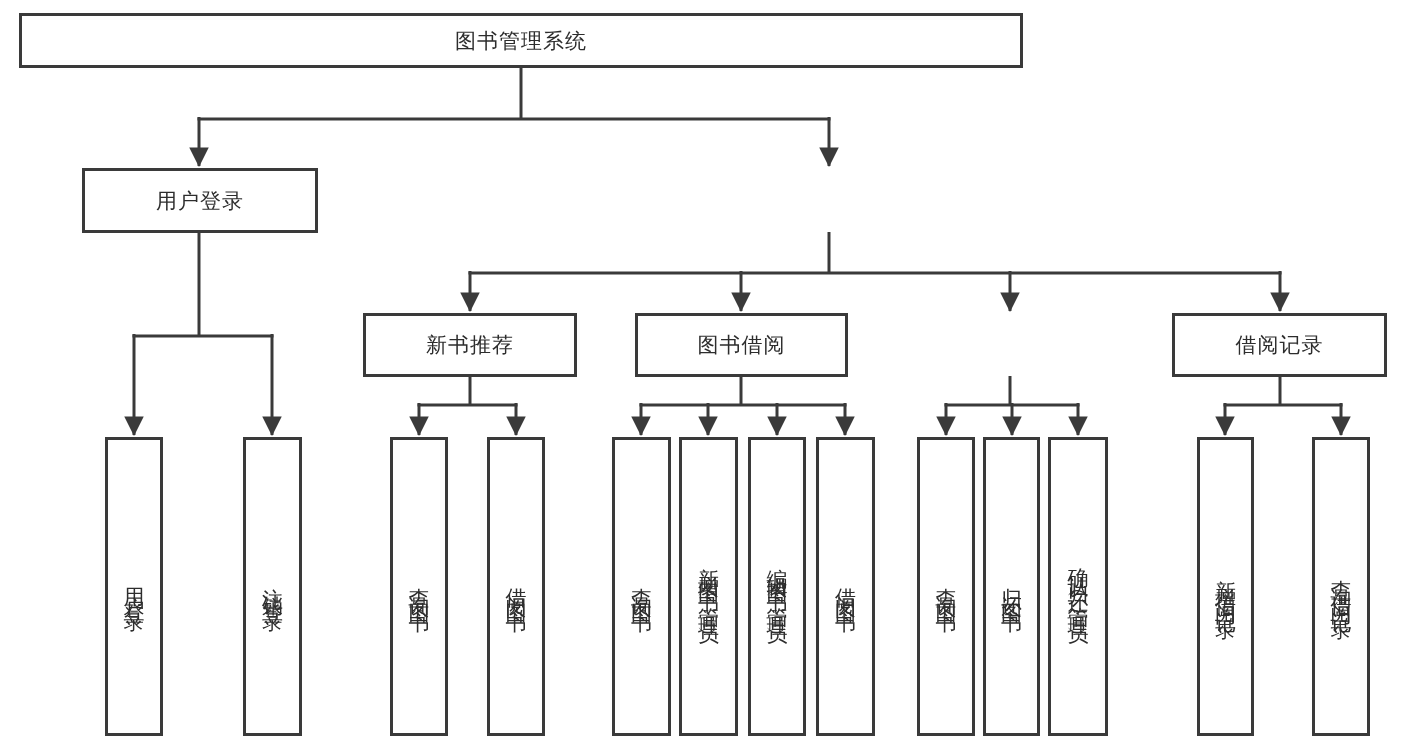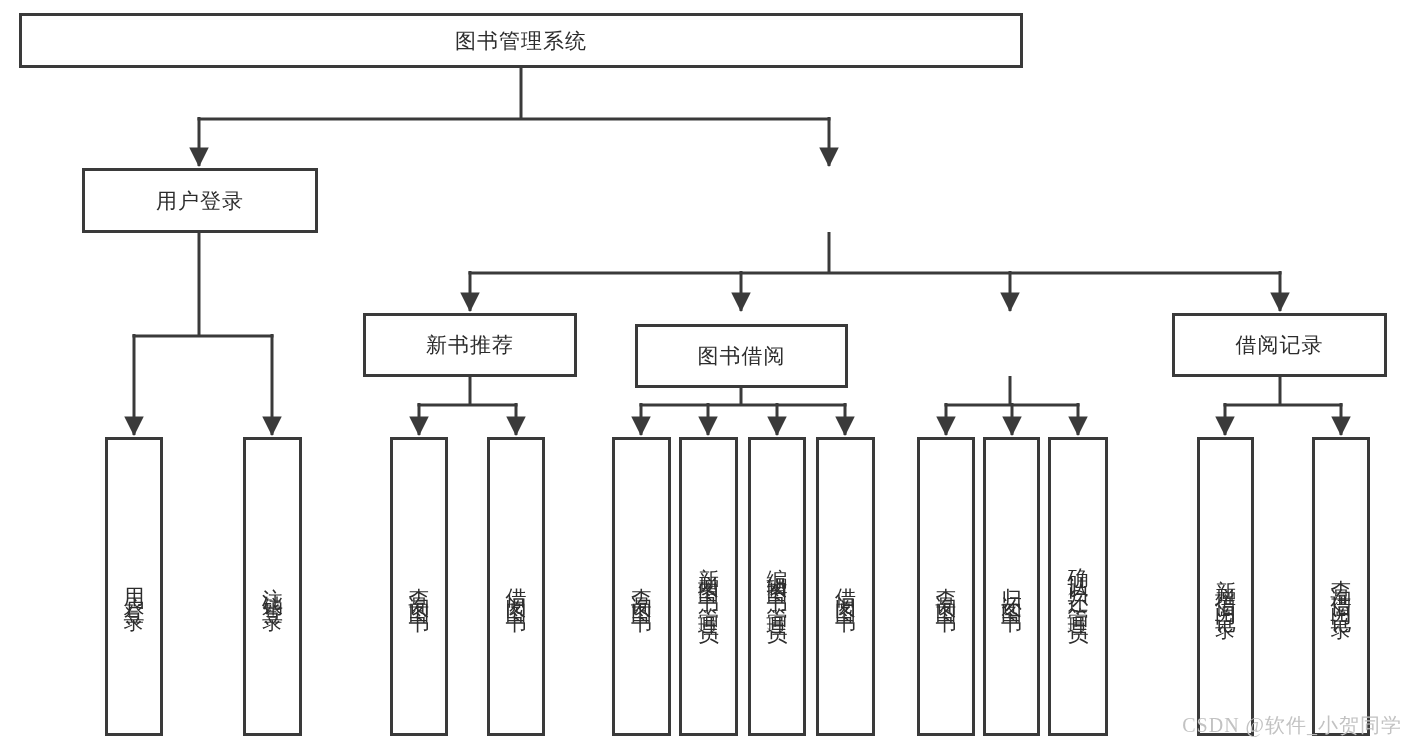--- a/index.html
+++ b/index.html
@@ -108,21 +108,21 @@
       <line x1="1225" y1="403" x2="1225" y2="435" marker-end="url(#ah)"></line>
       <line x1="1341" y1="403" x2="1341" y2="435" marker-end="url(#ah)"></line>
     </g>
   </svg>
 
   <div class="hnode" style="left:19px; top:13px; width:1004px; height:55px;">图书管理系统</div>
 
   <div class="hnode" style="left:82px; top:168px; width:236px; height:65px;">用户登录</div>
 
   <div class="hnode" style="left:363px; top:313px; width:214px; height:64px;text-align:center;">新书推荐</div>
-  <div class="hnode" style="left:635px; top:324px; width:213px; height:64px;">图书借阅</div>
+  <div class="hnode" style="left:635px; top:313px; width:213px; height:64px;">图书借阅</div>
   <div class="hnode" style="left:1172px; top:313px; width:215px; height:64px;">借阅记录</div>
 
   <div class="vnode" style="left:105px; width:58px;">
     <span class="vtext">用户登录</span>
   </div>
   <div class="vnode" style="left:243px; width:59px;">
     <span class="vtext">注销登录</span>
   </div>
 
   <div class="vnode" style="left:390px; width:58px;">
@@ -155,15 +155,14 @@
     <span class="vtext">确认归还（管理员）</span>
   </div>
 
   <div class="vnode" style="left:1197px; width:57px;">
     <span class="vtext">新增借阅记录</span>
   </div>
   <div class="vnode" style="left:1312px; width:58px;">
     <span class="vtext">查询借阅记录</span>
   </div>
 
-  <div id="watermark">CSDN @软件_小贺同学</div>
 
 </div>
 
 </body></html>

